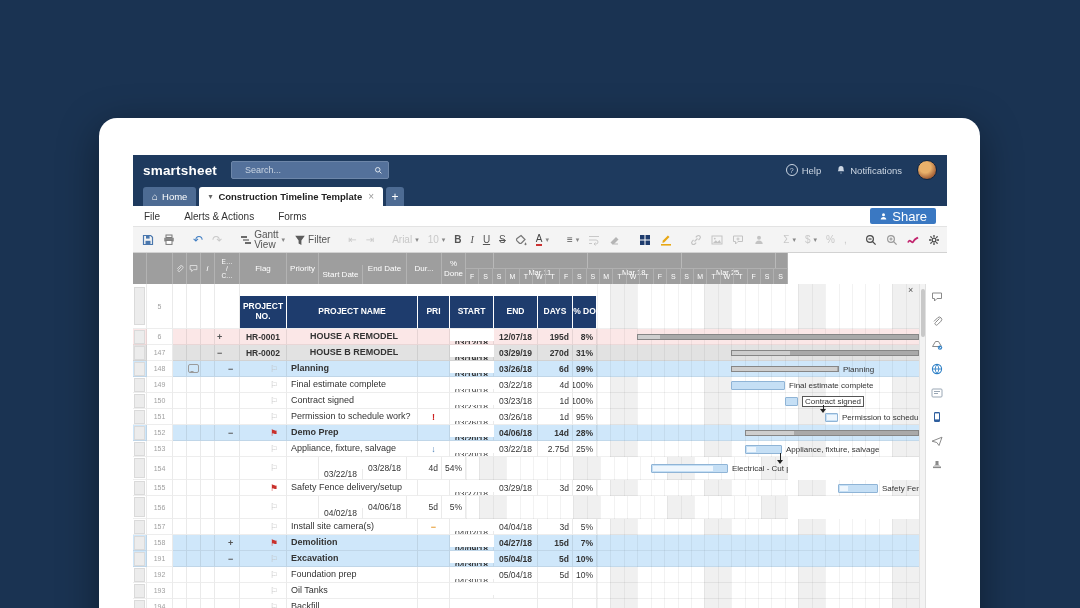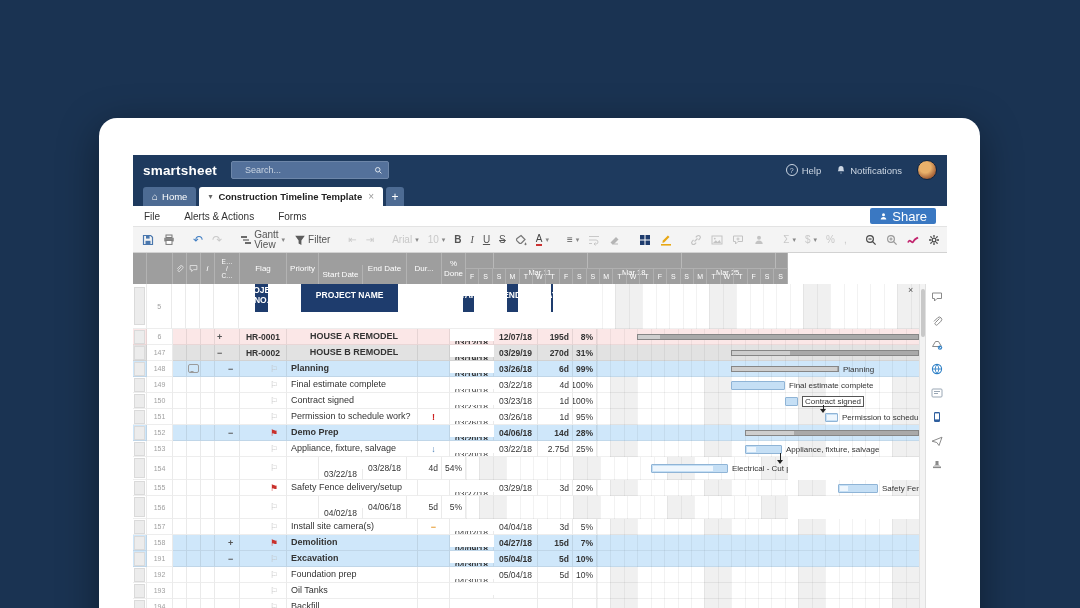--- a/index.html
+++ b/index.html
@@ -79,21 +79,21 @@
   .cell.num{justify-content:center;color:#a0a0a0;font-size:7px;}
   .cell.ctr{justify-content:center;text-align:center;}
   .cell.rgt{justify-content:flex-end;padding-right:3px;}
   .cell.namec{padding-left:4px;line-height:1.12;}
   .b{font-weight:bold;}
   .dt{font-size:8.5px;}
   .handle{width:9px;height:80%;background:#ececec;border:1px solid #dadada;margin:auto;}
   .expander{font-size:9px;font-weight:bold;color:#555;}
   .flagred{color:#c9302c;font-size:9px;} .flagout{color:#bdbdbd;font-size:9px;}
   .pri-bang{color:#cc2222;font-weight:bold;} .pri-down{color:#4a7fb5;} .pri-dash{color:#e69a2e;font-weight:bold;}
-  .nvwrap{align-items:flex-end;padding:16px;border-right:none;border-bottom:1px solid rgba(0,0,0,.07);}
+  .nvwrap{align-items:flex-end;padding:0;border-right:none;border-bottom:1px solid rgba(0,0,0,.07);}
   .nv{height:32px;width:100%;background:#1e3c6d;border-right:1px solid #fff;color:#fff;
     display:flex;align-items:center;justify-content:center;text-align:center;
     font-weight:bold;font-size:8.5px;line-height:1.15;box-sizing:border-box;}
   .cmt{width:9px;height:7px;border:1px solid #9a9a9a;border-radius:2px;position:relative;}
   .cmt:after{content:"";position:absolute;left:1px;bottom:-3px;border:2px solid transparent;border-top-color:#9a9a9a;}
 
   
   .gcell{width:322px;position:relative;box-sizing:border-box;border-bottom:1px solid rgba(0,0,0,.06);
     overflow:hidden;
     background-image:repeating-linear-gradient(90deg,rgba(0,0,0,.05) 0 1px,transparent 1px 13.417px);}

